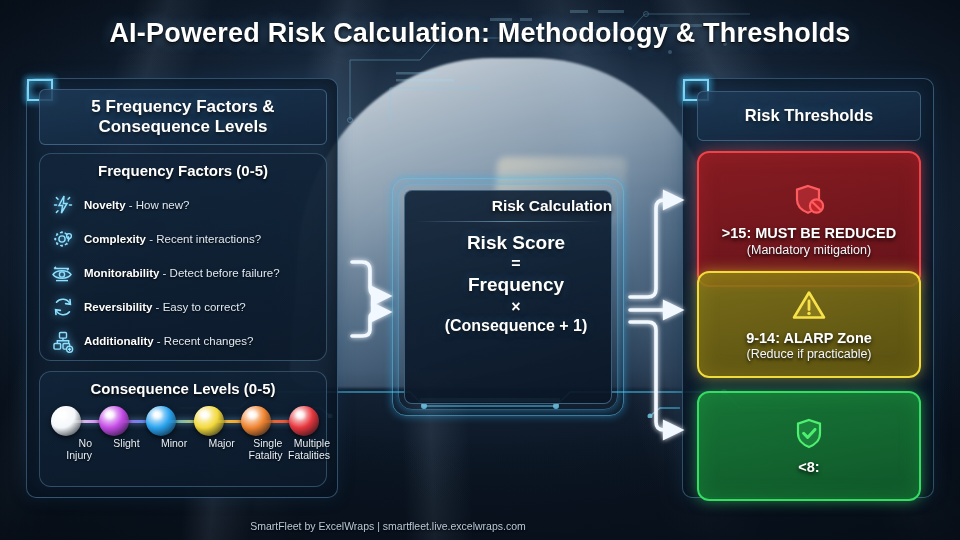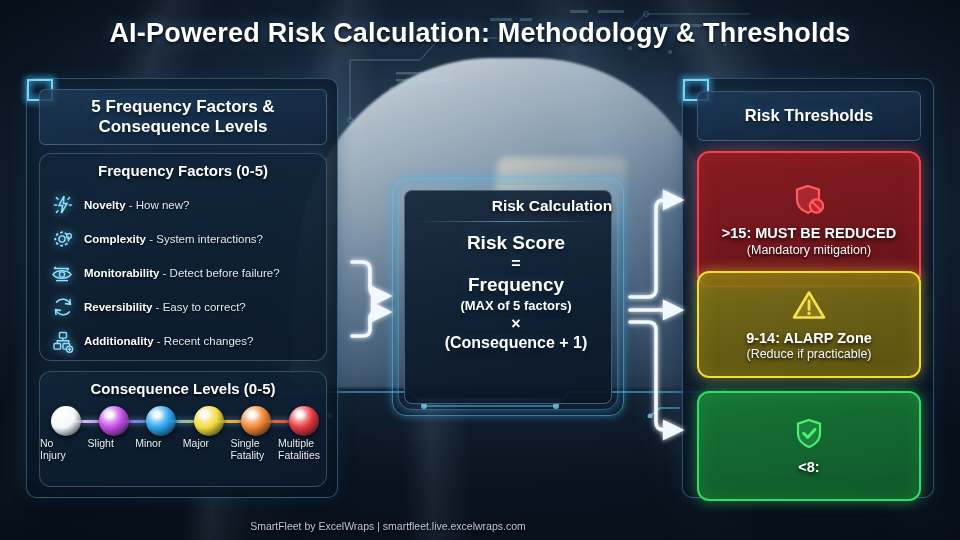--- a/index.html
+++ b/index.html
@@ -133,21 +133,21 @@
   .dot {
     position:absolute; top:2px; width:30px; height:30px; border-radius:50%;
     box-shadow:0 2px 5px rgba(0,0,0,.65);
   }
   .dot i {
     position:absolute; left:22%; top:16%; width:32%; height:26%;
     border-radius:50%; background:rgba(255,255,255,.78); filter:blur(1.4px);
   }
   .clabels { position:absolute; left:10px; top:66px; width:268px; height:42px; }
   .clab {
-    position:absolute; width:52px; text-align:left; font-size:10.5px; color:#e6eef6;
+    position:absolute; width:52px; text-align:right; font-size:10.5px; color:#e6eef6;
     line-height:1.12; text-shadow:0 1px 2px rgba(0,0,0,.9);
   }
 
   
   #center-wrap { position:absolute; left:392px; top:178px; width:232px; height:238px; }
   .trace {
     position:absolute; border:1.5px solid rgba(90,200,245,.55);
     border-radius:14px; box-shadow:0 0 9px rgba(60,180,240,.5);
   }
   .trace.t1 { inset:0; }
@@ -306,21 +306,21 @@
           <span class="fico">
             <svg width="24" height="24" viewBox="0 0 24 24" fill="none" stroke="#8fe0ff" stroke-width="1.4">
               <circle cx="11" cy="12" r="3.1"></circle>
               <path d="M11 4.2 v2 M11 19.8 v-2 M3.2 12 h2 M18.8 12 h-2 M5.5 6.5 l1.4 1.4 M16.5 17.5 l-1.4-1.4 M5.5 17.5 l1.4-1.4 M16.5 6.5 l-1.4 1.4"></path>
               <circle cx="11" cy="12" r="6.6" stroke-dasharray="2.6 2.2"></circle>
               <circle cx="18" cy="9" r="2.4"></circle>
             </svg>
           </span>
           <span class="ftxt">
             <b>Complexity</b>
-            <span>- System interactions?</span>
+            <span>- Recent interactions?</span>
           </span>
         </div>
 
         <div class="factor">
           <span class="fico">
             <svg width="26" height="24" viewBox="0 0 26 24" fill="none" stroke="#8fe0ff" stroke-width="1.4">
               <path d="M3 13.5 C6.5 8.5, 17.5 8.5, 21 13.5 C17.5 18.5, 6.5 18.5, 3 13.5 Z"></path>
               <circle cx="12" cy="13.5" r="2.6"></circle>
               <path d="M4 7.5 h15 M4 7.5 l2-1.6 M19 7.5 l-2 1.6"></path>
               <path d="M6 19.6 h12"></path>
@@ -421,21 +421,20 @@
   <div id="center-wrap">
     <div class="trace t1"></div>
     <div class="trace t2"></div>
     <div id="center-panel">
       <div id="center-head">Risk Calculation</div>
       <div id="center-rule"></div>
       <div class="formula">
         <div class="f-lg">Risk Score</div>
         <div class="f-md">=</div>
         <div class="f-lg">Frequency</div>
-        <div class="f-sm">(MAX of 5 factors)</div>
         <div class="f-md">×</div>
         <div class="f-md">(Consequence + 1)</div>
       </div>
     </div>
   </div>
 
   <div class="panel" id="right-panel">
     <div class="brk tl"></div>
     <div class="brk tr"></div>
     <div class="brk bl"></div>

